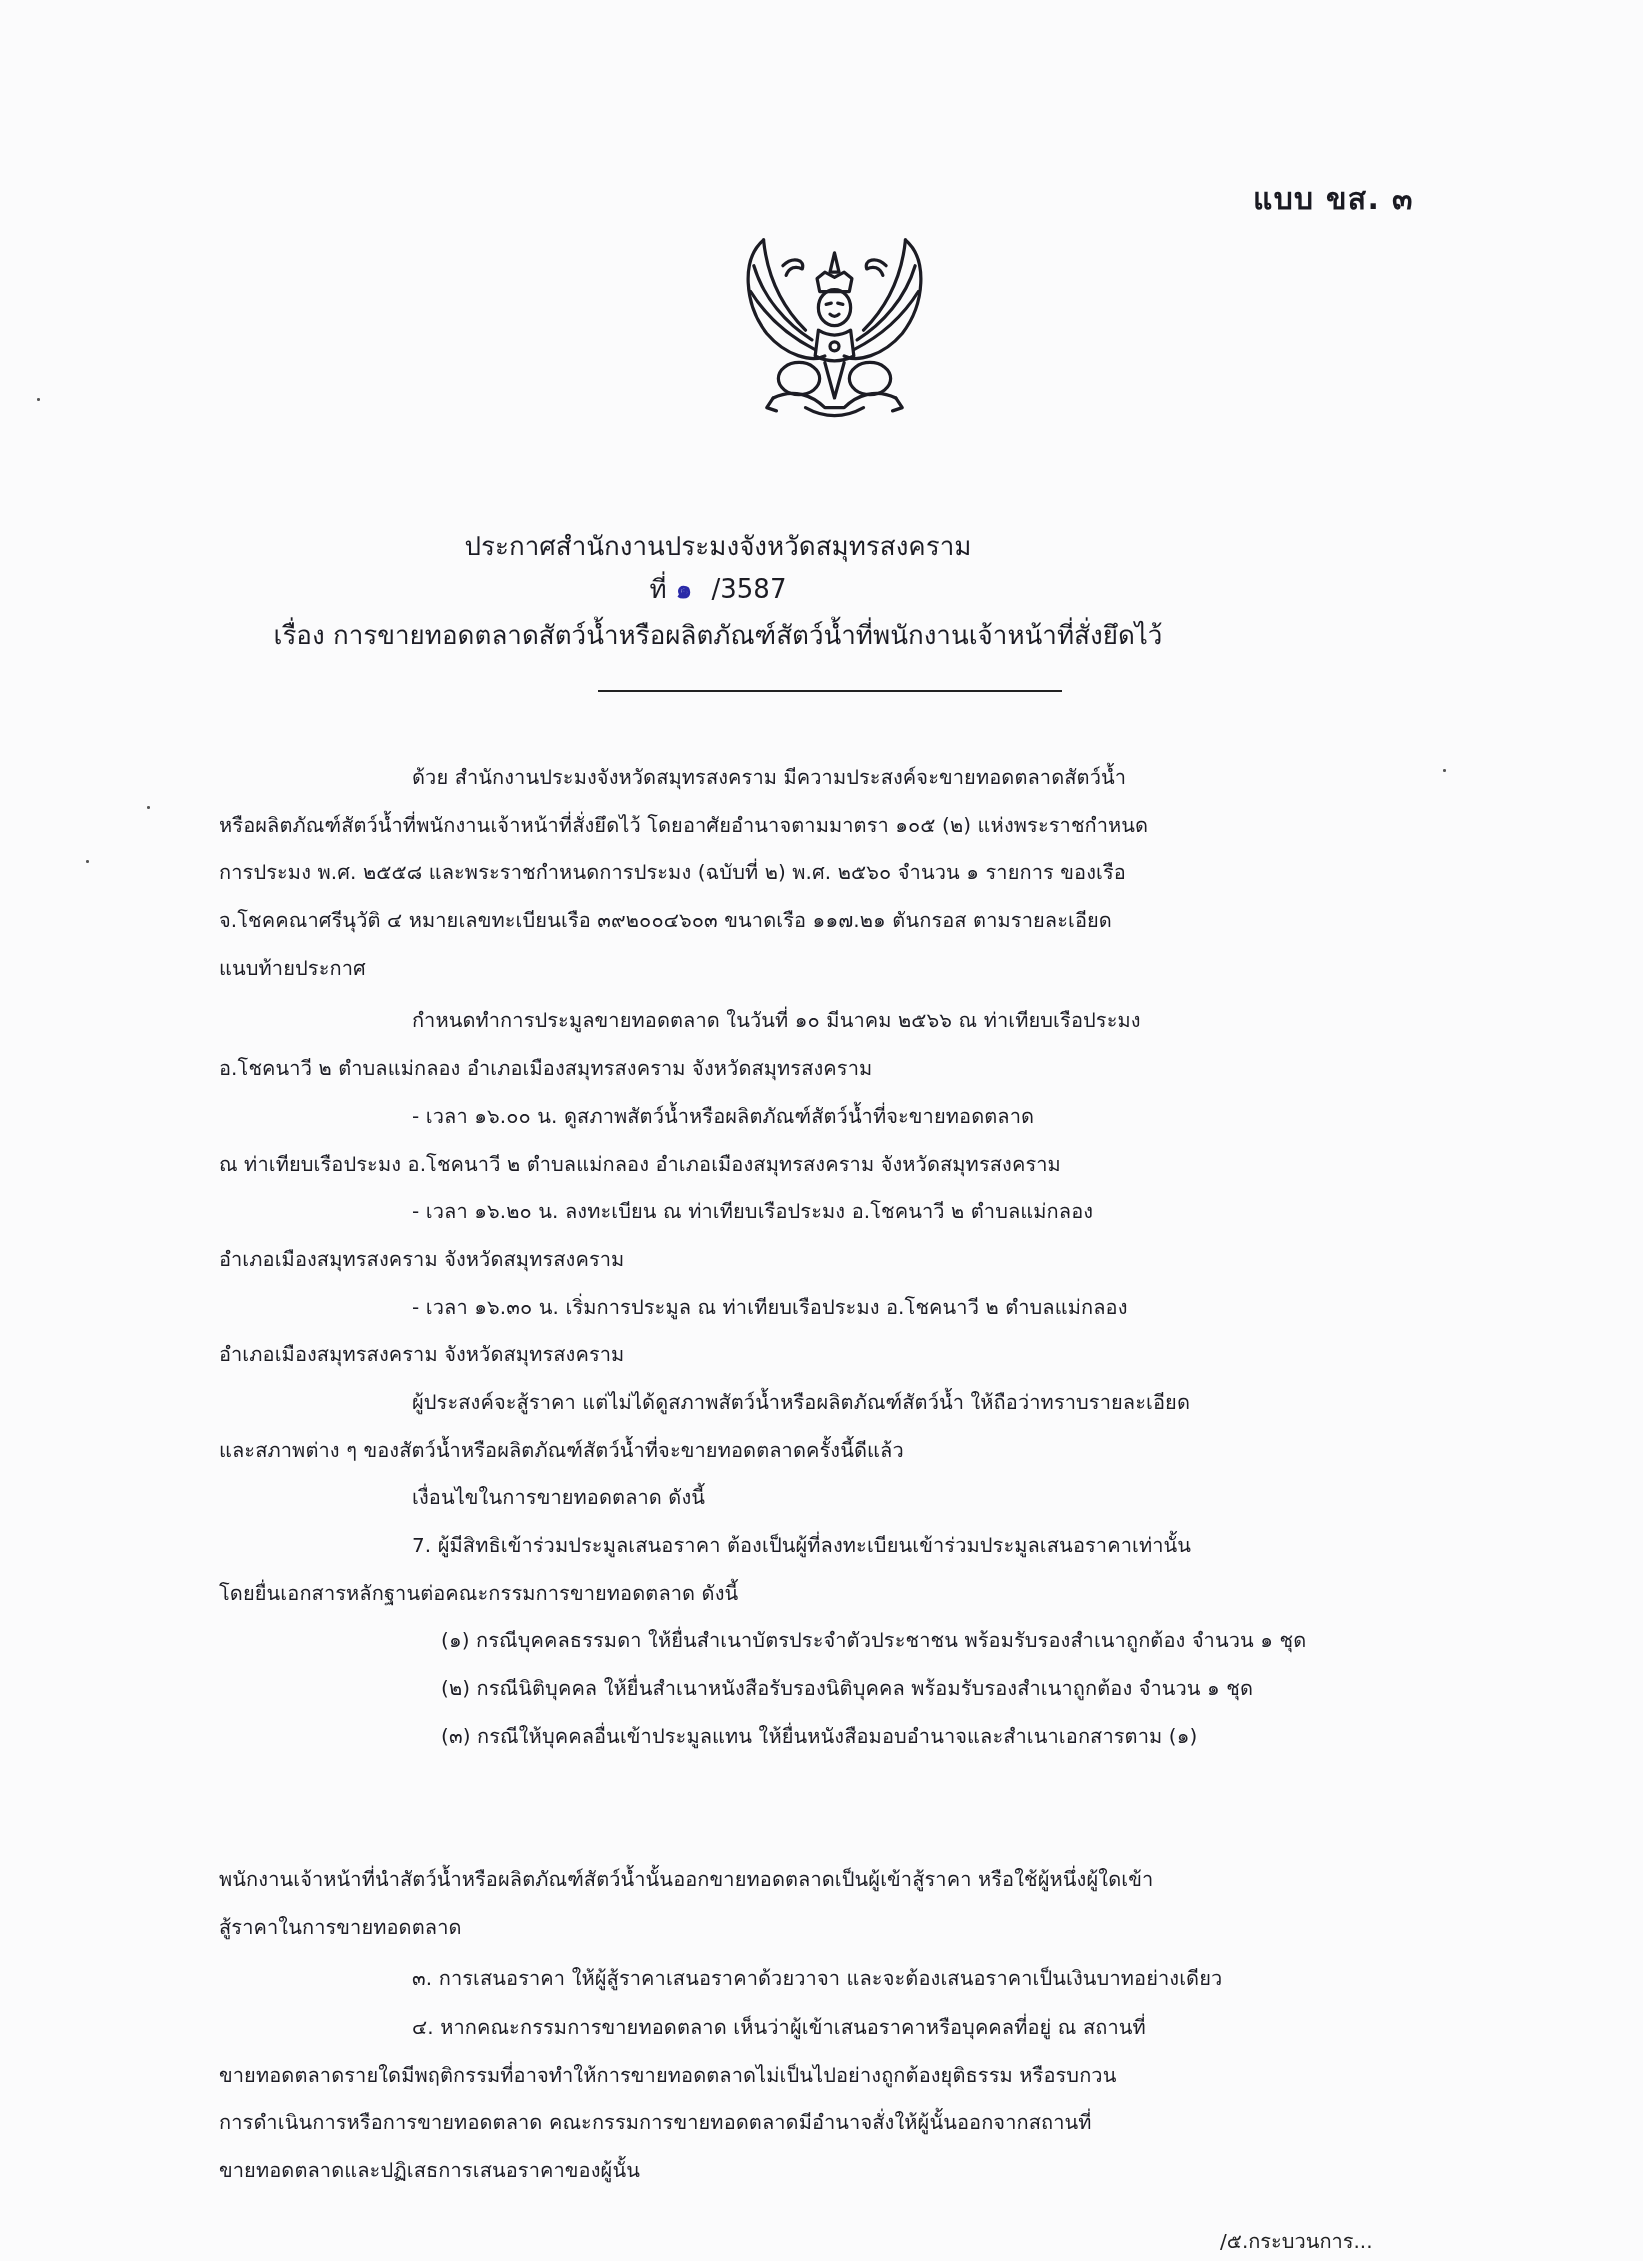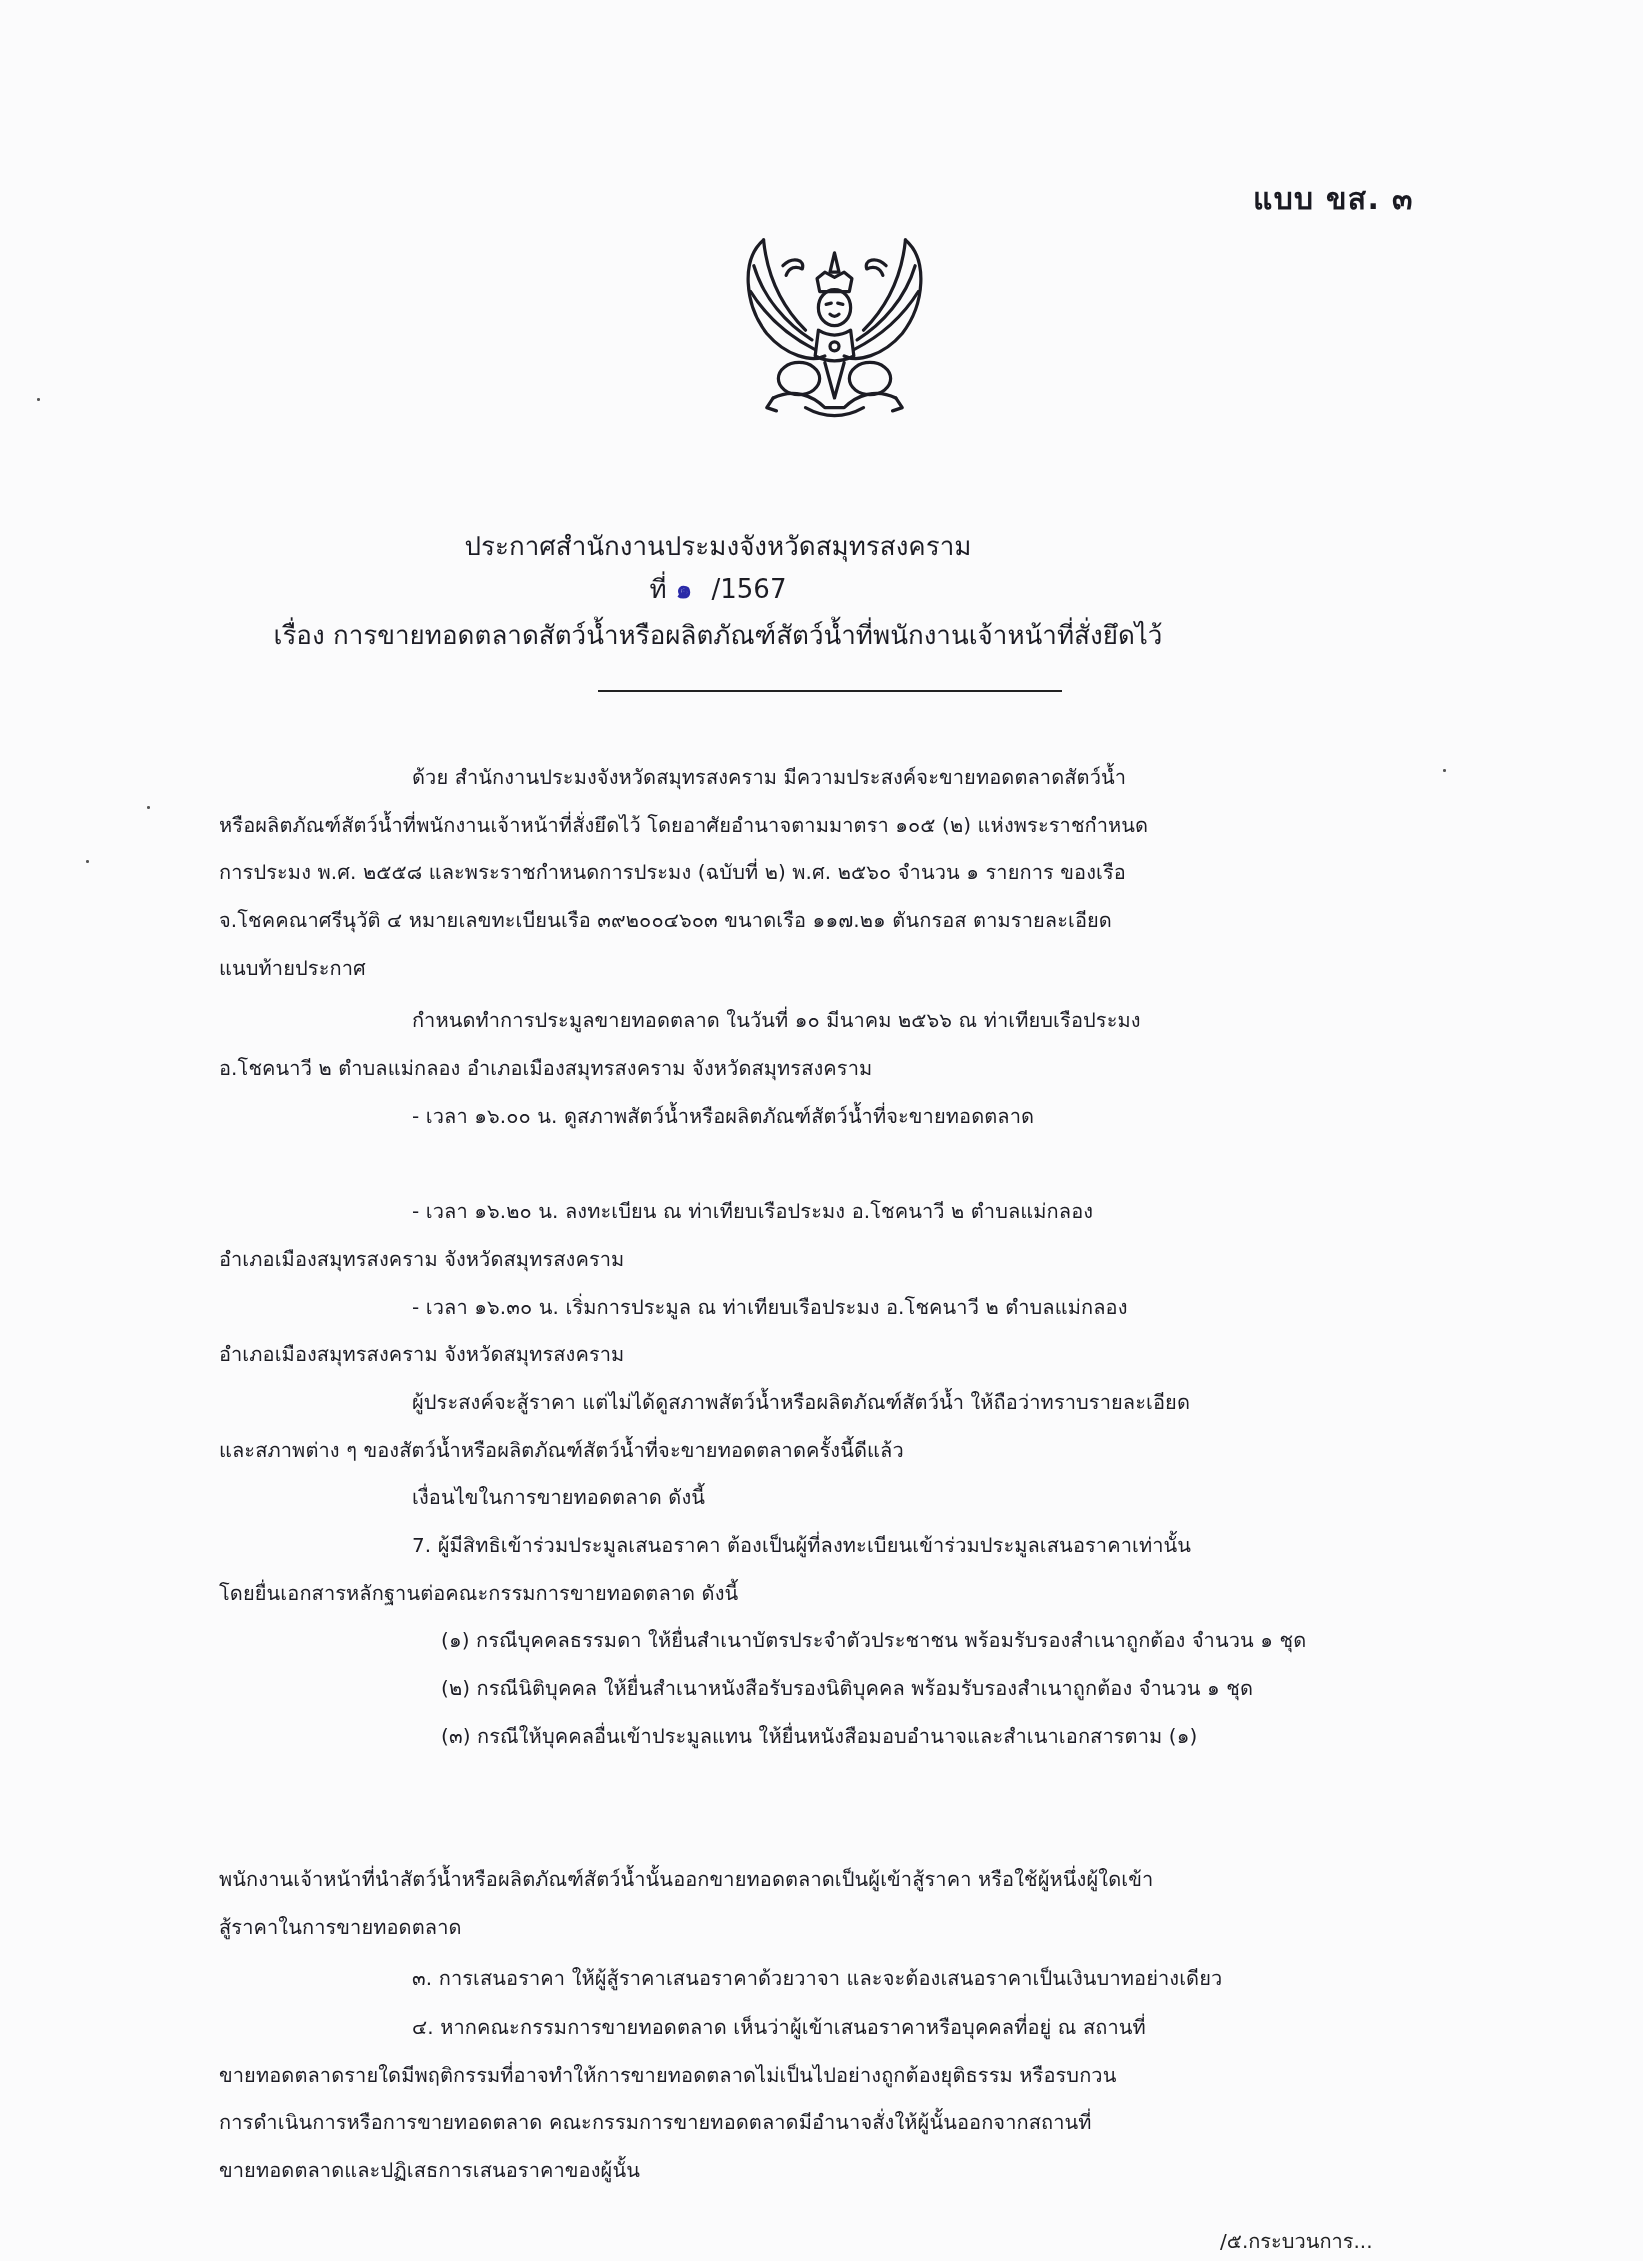--- a/index.html
+++ b/index.html
@@ -72,33 +72,34 @@
       <path d="M150 210 L165 265 L180 210"></path>
 
       <path d="M70 265 C100 250 130 260 150 280 L180 280 C200 260 230 250 260 265"></path>
       <path d="M70 265 L60 280 L75 285 M260 265 L270 280 L255 285"></path>
       <path d="M120 280 Q165 305 210 280"></path>
     </g>
   </svg>
 
   <div class="center-line" style="top:485px">ประกาศสำนักงานประมงจังหวัดสมุทรสงคราม</div>
   <div class="center-line number-line" style="top:528px">
-    <span>ที่</span><span class="num">๑</span><span>/1567</span>
+    <span>ที่</span><span class="num">๑</span><span>/3587</span>
   </div>
   <div class="center-line" style="top:574px">เรื่อง การขายทอดตลาดสัตว์น้ำหรือผลิตภัณฑ์สัตว์น้ำที่พนักงานเจ้าหน้าที่สั่งยึดไว้</div>
   <div class="rule"></div>
 
   <div class="ln" style="left:412px; top:727px">ด้วย สำนักงานประมงจังหวัดสมุทรสงคราม มีความประสงค์จะขายทอดตลาดสัตว์น้ำ</div>
   <div class="ln" style="left:219px; top:775px">หรือผลิตภัณฑ์สัตว์น้ำที่พนักงานเจ้าหน้าที่สั่งยึดไว้ โดยอาศัยอำนาจตามมาตรา ๑๐๕ (๒) แห่งพระราชกำหนด</div>
   <div class="ln" style="left:219px; top:822px">การประมง พ.ศ. ๒๕๕๘ และพระราชกำหนดการประมง (ฉบับที่ ๒) พ.ศ. ๒๕๖๐ จำนวน ๑ รายการ ของเรือ</div>
   <div class="ln" style="left:219px; top:870px">จ.โชคคณาศรีนุวัติ ๔ หมายเลขทะเบียนเรือ ๓๙๒๐๐๔๖๐๓ ขนาดเรือ ๑๑๗.๒๑ ตันกรอส ตามรายละเอียด</div>
   <div class="ln" style="left:219px; top:918px">แนบท้ายประกาศ</div>
   <div class="ln" style="left:412px; top:970px">กำหนดทำการประมูลขายทอดตลาด ในวันที่ ๑๐ มีนาคม ๒๕๖๖ ณ ท่าเทียบเรือประมง</div>
   <div class="ln" style="left:219px; top:1018px">อ.โชคนาวี ๒ ตำบลแม่กลอง อำเภอเมืองสมุทรสงคราม จังหวัดสมุทรสงคราม</div>
   <div class="ln" style="left:412px; top:1066px">- เวลา ๑๖.๐๐ น. ดูสภาพสัตว์น้ำหรือผลิตภัณฑ์สัตว์น้ำที่จะขายทอดตลาด</div>
+  <div class="ln" style="left:219px; top:1114px">ณ ท่าเทียบเรือประมง อ.โชคนาวี ๒ ตำบลแม่กลอง อำเภอเมืองสมุทรสงคราม จังหวัดสมุทรสงคราม</div>
   <div class="ln" style="left:412px; top:1161px">- เวลา ๑๖.๒๐ น. ลงทะเบียน ณ ท่าเทียบเรือประมง อ.โชคนาวี ๒ ตำบลแม่กลอง</div>
   <div class="ln" style="left:219px; top:1209px">อำเภอเมืองสมุทรสงคราม จังหวัดสมุทรสงคราม</div>
   <div class="ln" style="left:412px; top:1257px">- เวลา ๑๖.๓๐ น. เริ่มการประมูล ณ ท่าเทียบเรือประมง อ.โชคนาวี ๒ ตำบลแม่กลอง</div>
   <div class="ln" style="left:219px; top:1304px">อำเภอเมืองสมุทรสงคราม จังหวัดสมุทรสงคราม</div>
   <div class="ln" style="left:412px; top:1352px">ผู้ประสงค์จะสู้ราคา แต่ไม่ได้ดูสภาพสัตว์น้ำหรือผลิตภัณฑ์สัตว์น้ำ ให้ถือว่าทราบรายละเอียด</div>
   <div class="ln" style="left:219px; top:1400px">และสภาพต่าง ๆ ของสัตว์น้ำหรือผลิตภัณฑ์สัตว์น้ำที่จะขายทอดตลาดครั้งนี้ดีแล้ว</div>
   <div class="ln" style="left:412px; top:1447px">เงื่อนไขในการขายทอดตลาด ดังนี้</div>
   <div class="ln" style="left:412px; top:1495px">7. ผู้มีสิทธิเข้าร่วมประมูลเสนอราคา ต้องเป็นผู้ที่ลงทะเบียนเข้าร่วมประมูลเสนอราคาเท่านั้น</div>
   <div class="ln" style="left:219px; top:1543px">โดยยื่นเอกสารหลักฐานต่อคณะกรรมการขายทอดตลาด ดังนี้</div>
   <div class="ln" style="left:441px; top:1590px">(๑) กรณีบุคคลธรรมดา ให้ยื่นสำเนาบัตรประจำตัวประชาชน พร้อมรับรองสำเนาถูกต้อง จำนวน ๑ ชุด</div>

